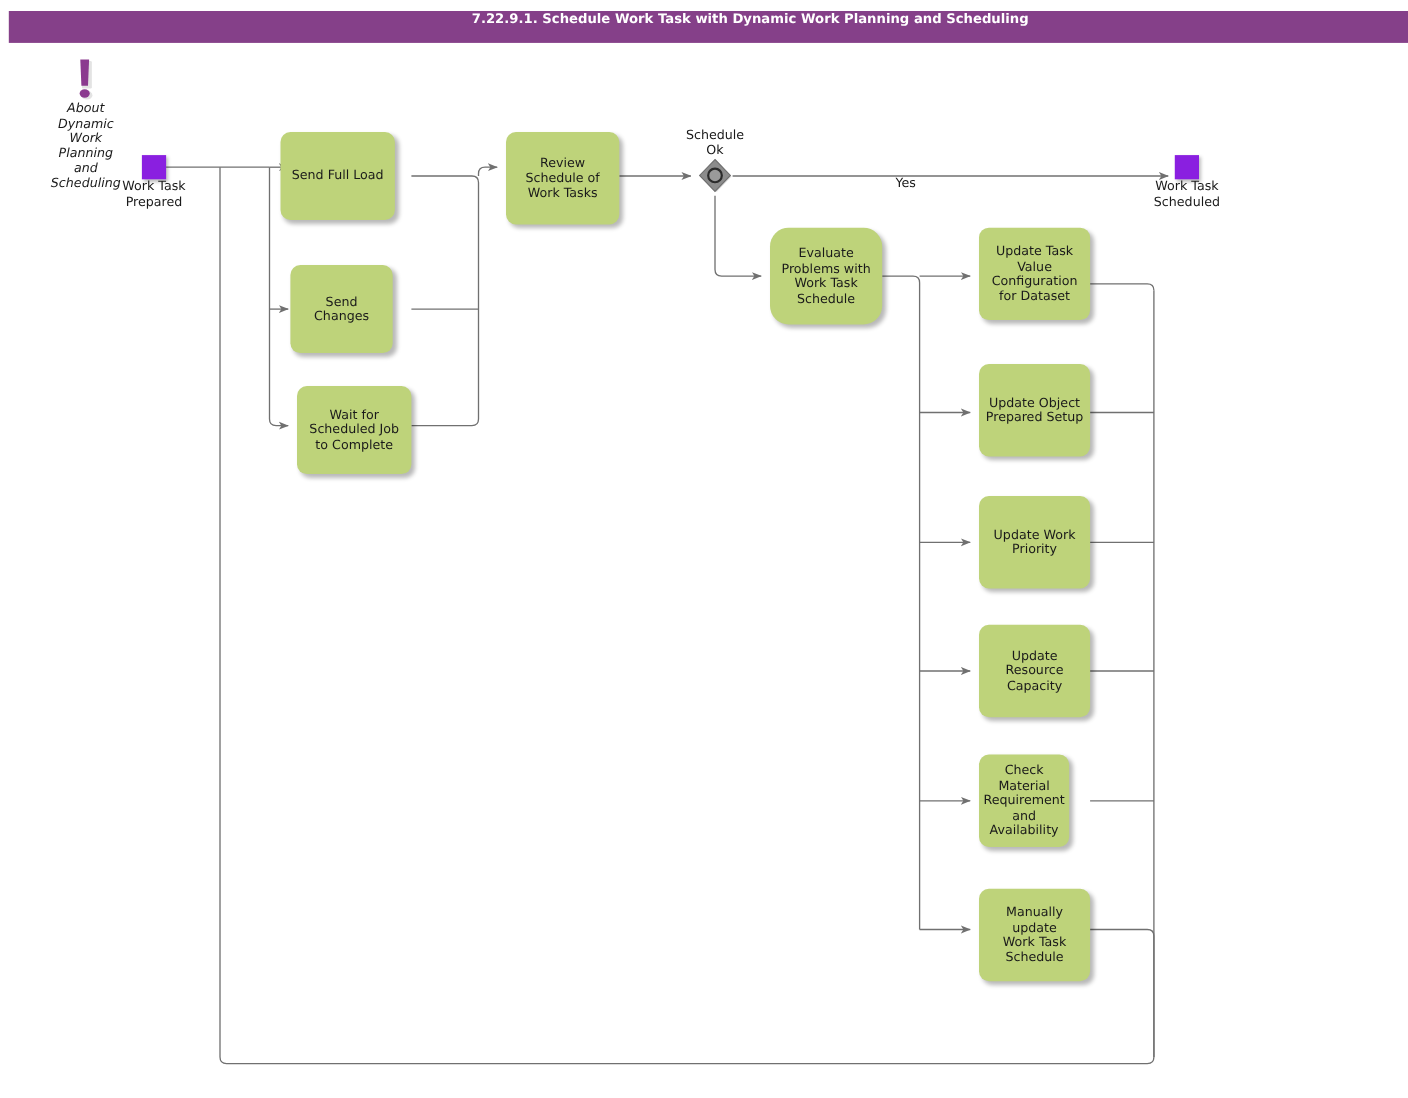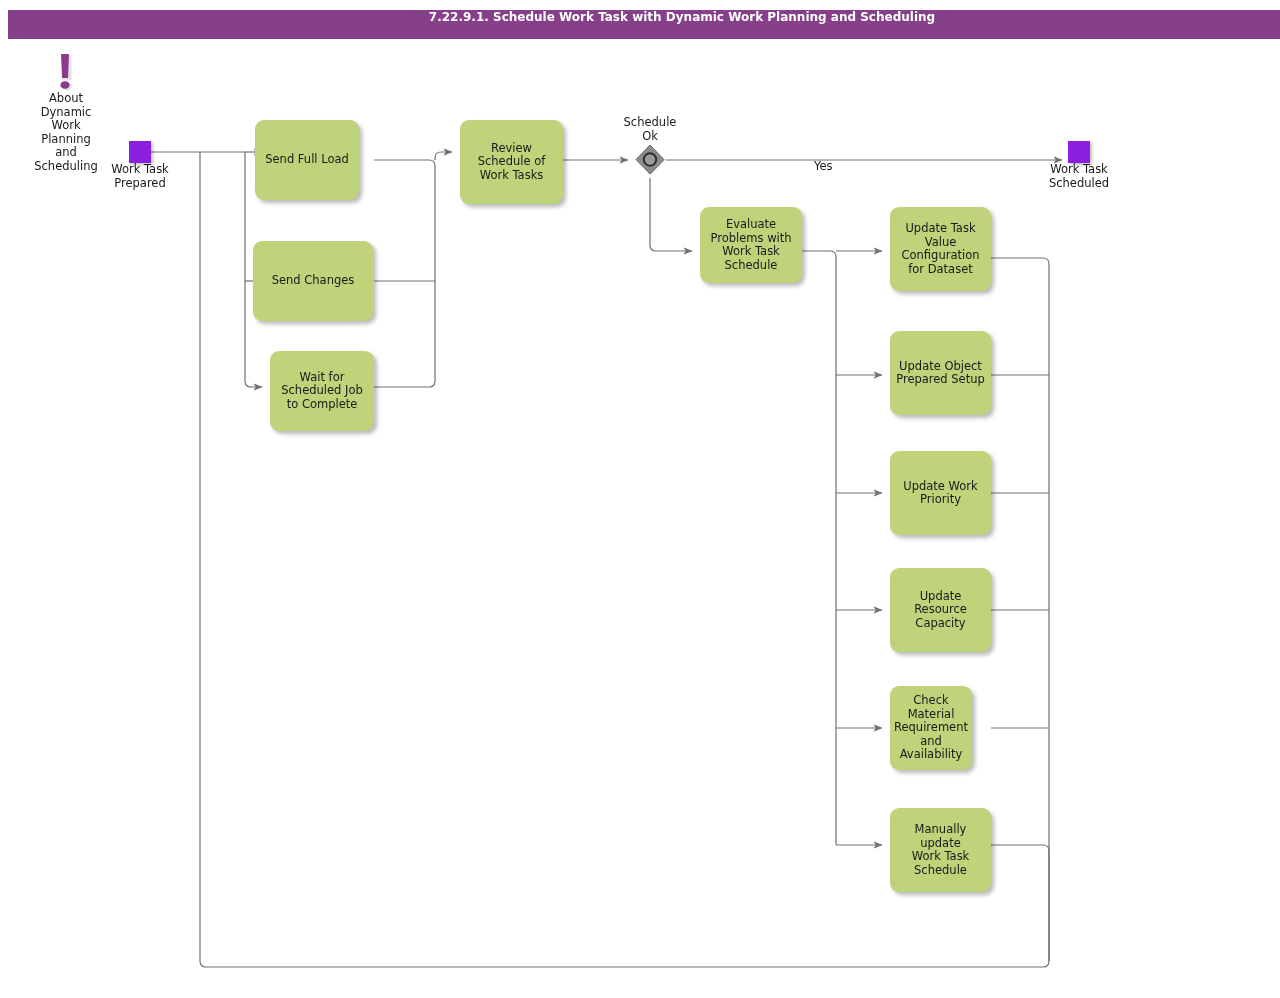--- a/index.html
+++ b/index.html
@@ -108,24 +108,25 @@
   .flow-label {
     position: absolute;
     font-size: 11.5px;
     color: #1a1a1a;
     font-family: "DejaVu Sans", "Liberation Sans", sans-serif;
     white-space: nowrap;
   }
   
   #about-note {
     position: absolute;
-    left: 20px;
+    left: 32px;
     top: 48px;
     width: 92px;
     text-align: center;
+    font-style: italic;
   }
   #about-icon {
     width: 92px;
     height: 44px;
     position: relative;
   }
   #about-note .note-label {
     display: block;
     font-size: 11.5px;
     line-height: 13.5px;
@@ -209,21 +210,21 @@
   </div>
 
   <div class="event-square" style="left:129px; top:141px;"></div>
   <div class="event-label" style="left:95px; top:163px; width:90px;">Work Task
 Prepared</div>
 
   <div class="task" style="left:255px; top:120px; width:104px; height:80px;">
     <span class="task-label">Send Full Load</span>
   </div>
 
-  <div class="task" style="left:253px; top:241px; width:120px; height:80px;">
+  <div class="task" style="left:264px; top:241px; width:93px; height:80px;">
     <span class="task-label">Send Changes</span>
   </div>
 
   <div class="task" style="left:270px; top:351px; width:104px; height:80px;">
     <span class="task-label">Wait for
 Scheduled Job
 to Complete</span>
   </div>
 
   <div class="task" style="left:460px; top:120px; width:103px; height:84px;">
@@ -241,21 +242,21 @@
   </div>
   <div class="gw-label" style="left:605px; top:116px; width:90px;">Schedule
 Ok</div>
 
   <div class="flow-label" style="left:814px; top:159px;">Yes</div>
 
   <div class="event-square" style="left:1068px; top:141px;"></div>
   <div class="event-label" style="left:1034px; top:163px; width:90px;">Work Task
 Scheduled</div>
 
-  <div class="task" style="left:700px; top:207px; width:102px; height:76px;">
+  <div class="task" style="left:700px; top:207px; width:102px; height:88px;border-radius:17px;">
     <span class="task-label">Evaluate
 Problems with
 Work Task
 Schedule</span>
   </div>
 
   <div class="task" style="left:890px; top:207px; width:101px; height:84px;">
     <span class="task-label">Update Task
 Value
 Configuration

